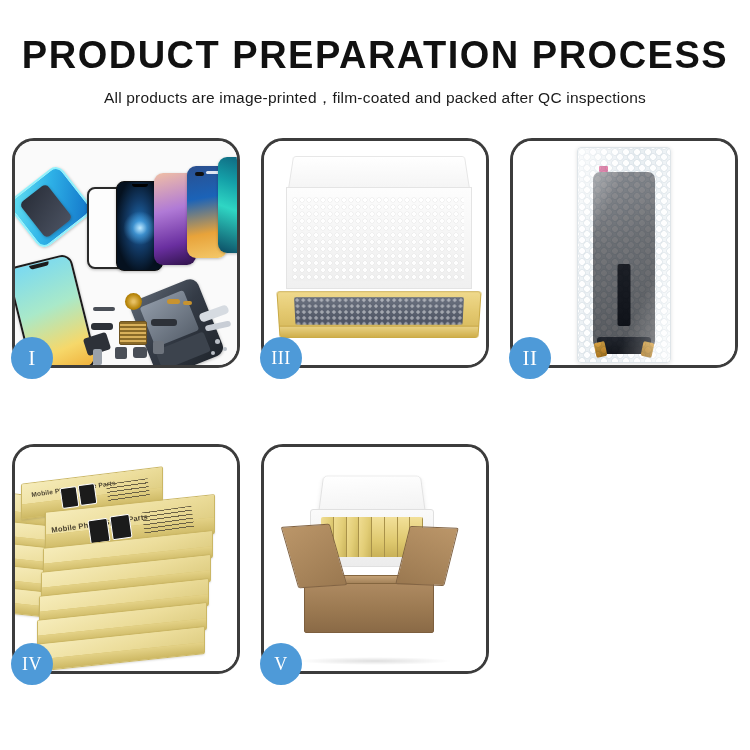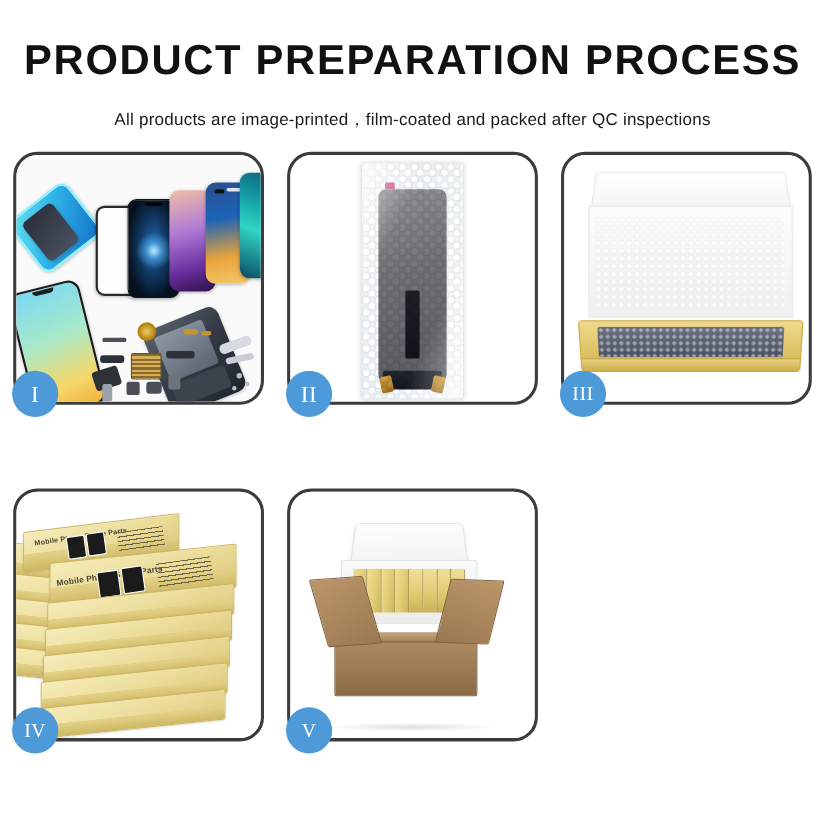--- a/index.html
+++ b/index.html
@@ -8,21 +8,21 @@
     background:#ffffff;
     font-family:"Liberation Sans", sans-serif;
     overflow:hidden;
     position:relative;
   }
   #page{position:relative;width:750px;height:750px;}
 
   
   .header{position:absolute;left:0;top:0;width:750px;text-align:center;}
   .title{
-    margin:0;padding:12px;
+    margin:0;padding:0;
     font-size:38px;
     font-weight:700;
     letter-spacing:1.5px;
     color:#111111;
     line-height:1;
     padding-top:36px;
     white-space:nowrap;
     font-family:"Liberation Sans", sans-serif;
   }
   .subtitle{
@@ -450,46 +450,46 @@
           <div class="part screw" style="left:208px;top:206px;width:4px;height:4px;"></div>
           <div class="part screw" style="left:196px;top:210px;width:4px;height:4px;"></div>
           <div class="part" style="left:184px;top:168px;width:30px;height:9px;background:#d6dbe1;border-radius:4px;transform:rotate(-20deg);"></div>
           <div class="part" style="left:190px;top:182px;width:26px;height:6px;background:#c9ced6;border-radius:3px;transform:rotate(-12deg);"></div>
         </div>
       </div>
       <div class="badge">I</div>
     </div>
 
     <div class="panel">
-      <div class="panel-inner p2">
-        <div class="bubble-bag">
-          <div class="lcd">
-            <div class="pinkmark"></div>
-            <div class="flexstrip"></div>
-            <div class="connbot"></div>
-            <div class="tabL"></div>
-            <div class="tabR"></div>
-          </div>
-          <div class="bag-sheen"></div>
-        </div>
-      </div>
-      <div class="badge">II</div>
-    </div>
-
-    <div class="panel">
       <div class="panel-inner p3">
         <div class="obox-lid"></div>
         <div class="obox-back"></div>
         <div class="foam"></div>
         <div class="tray">
           <div class="tray-inner"></div>
           <div class="tray-lip"></div>
         </div>
       </div>
       <div class="badge sm">III</div>
+    </div>
+
+    <div class="panel">
+      <div class="panel-inner p2">
+        <div class="bubble-bag">
+          <div class="lcd">
+            <div class="pinkmark"></div>
+            <div class="flexstrip"></div>
+            <div class="connbot"></div>
+            <div class="tabL"></div>
+            <div class="tabR"></div>
+          </div>
+          <div class="bag-sheen"></div>
+        </div>
+      </div>
+      <div class="badge">II</div>
     </div>
 
     <div class="panel">
       <div class="panel-inner p4">
         <div class="stackwrap">
 
           <div class="rbox" style="left:-4px;top:52px;width:112px;height:30px;transform:skewY(6deg);">
             <div class="lidface"></div>
             <div class="edge"></div>
           </div>

